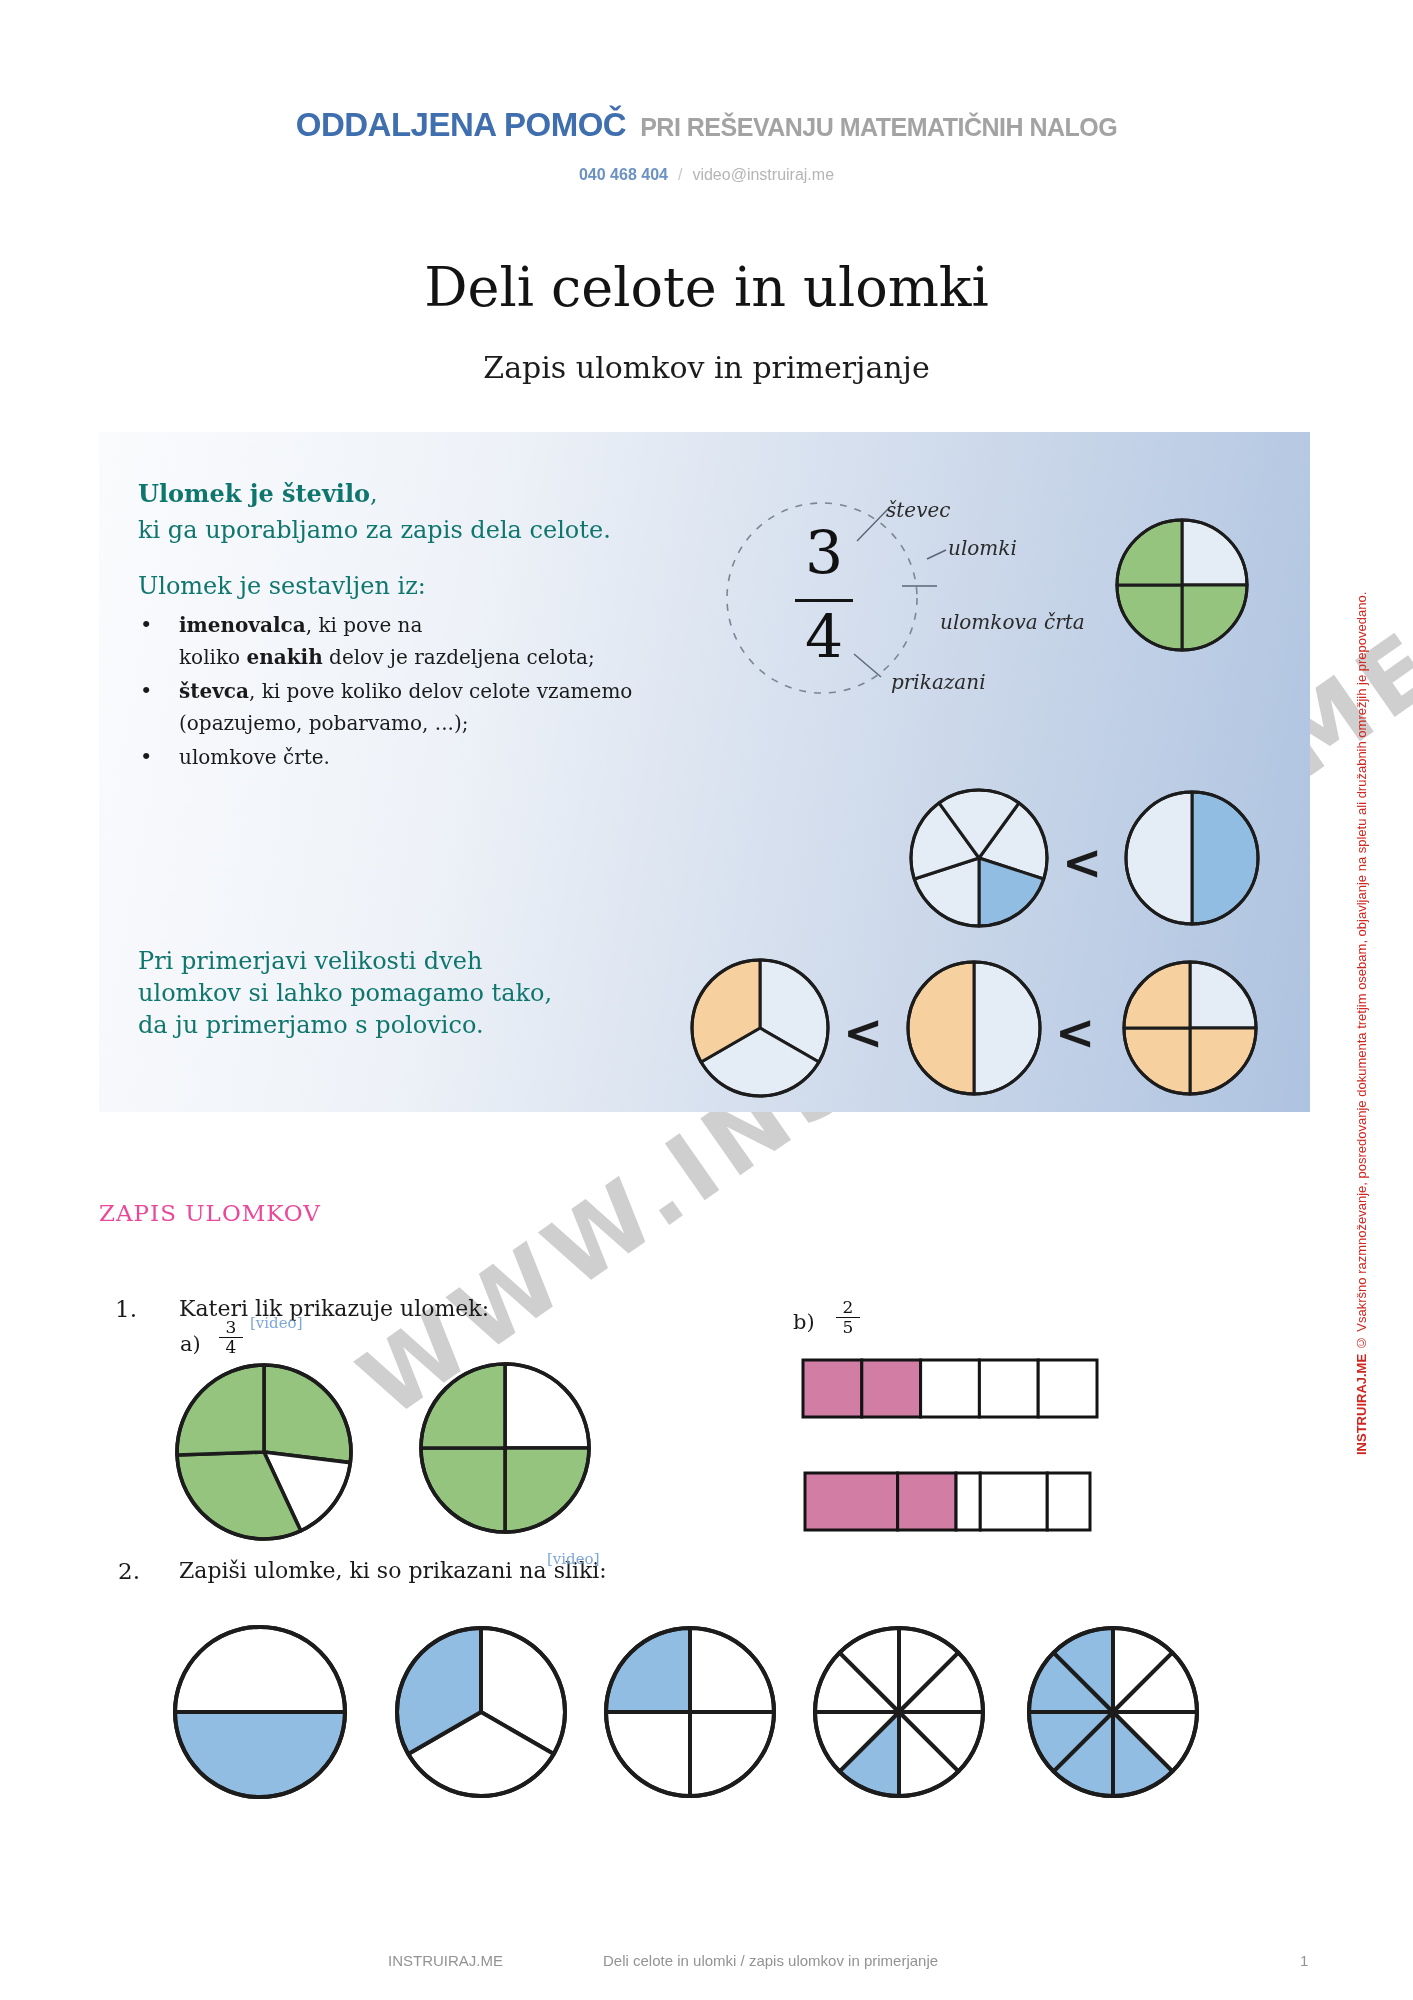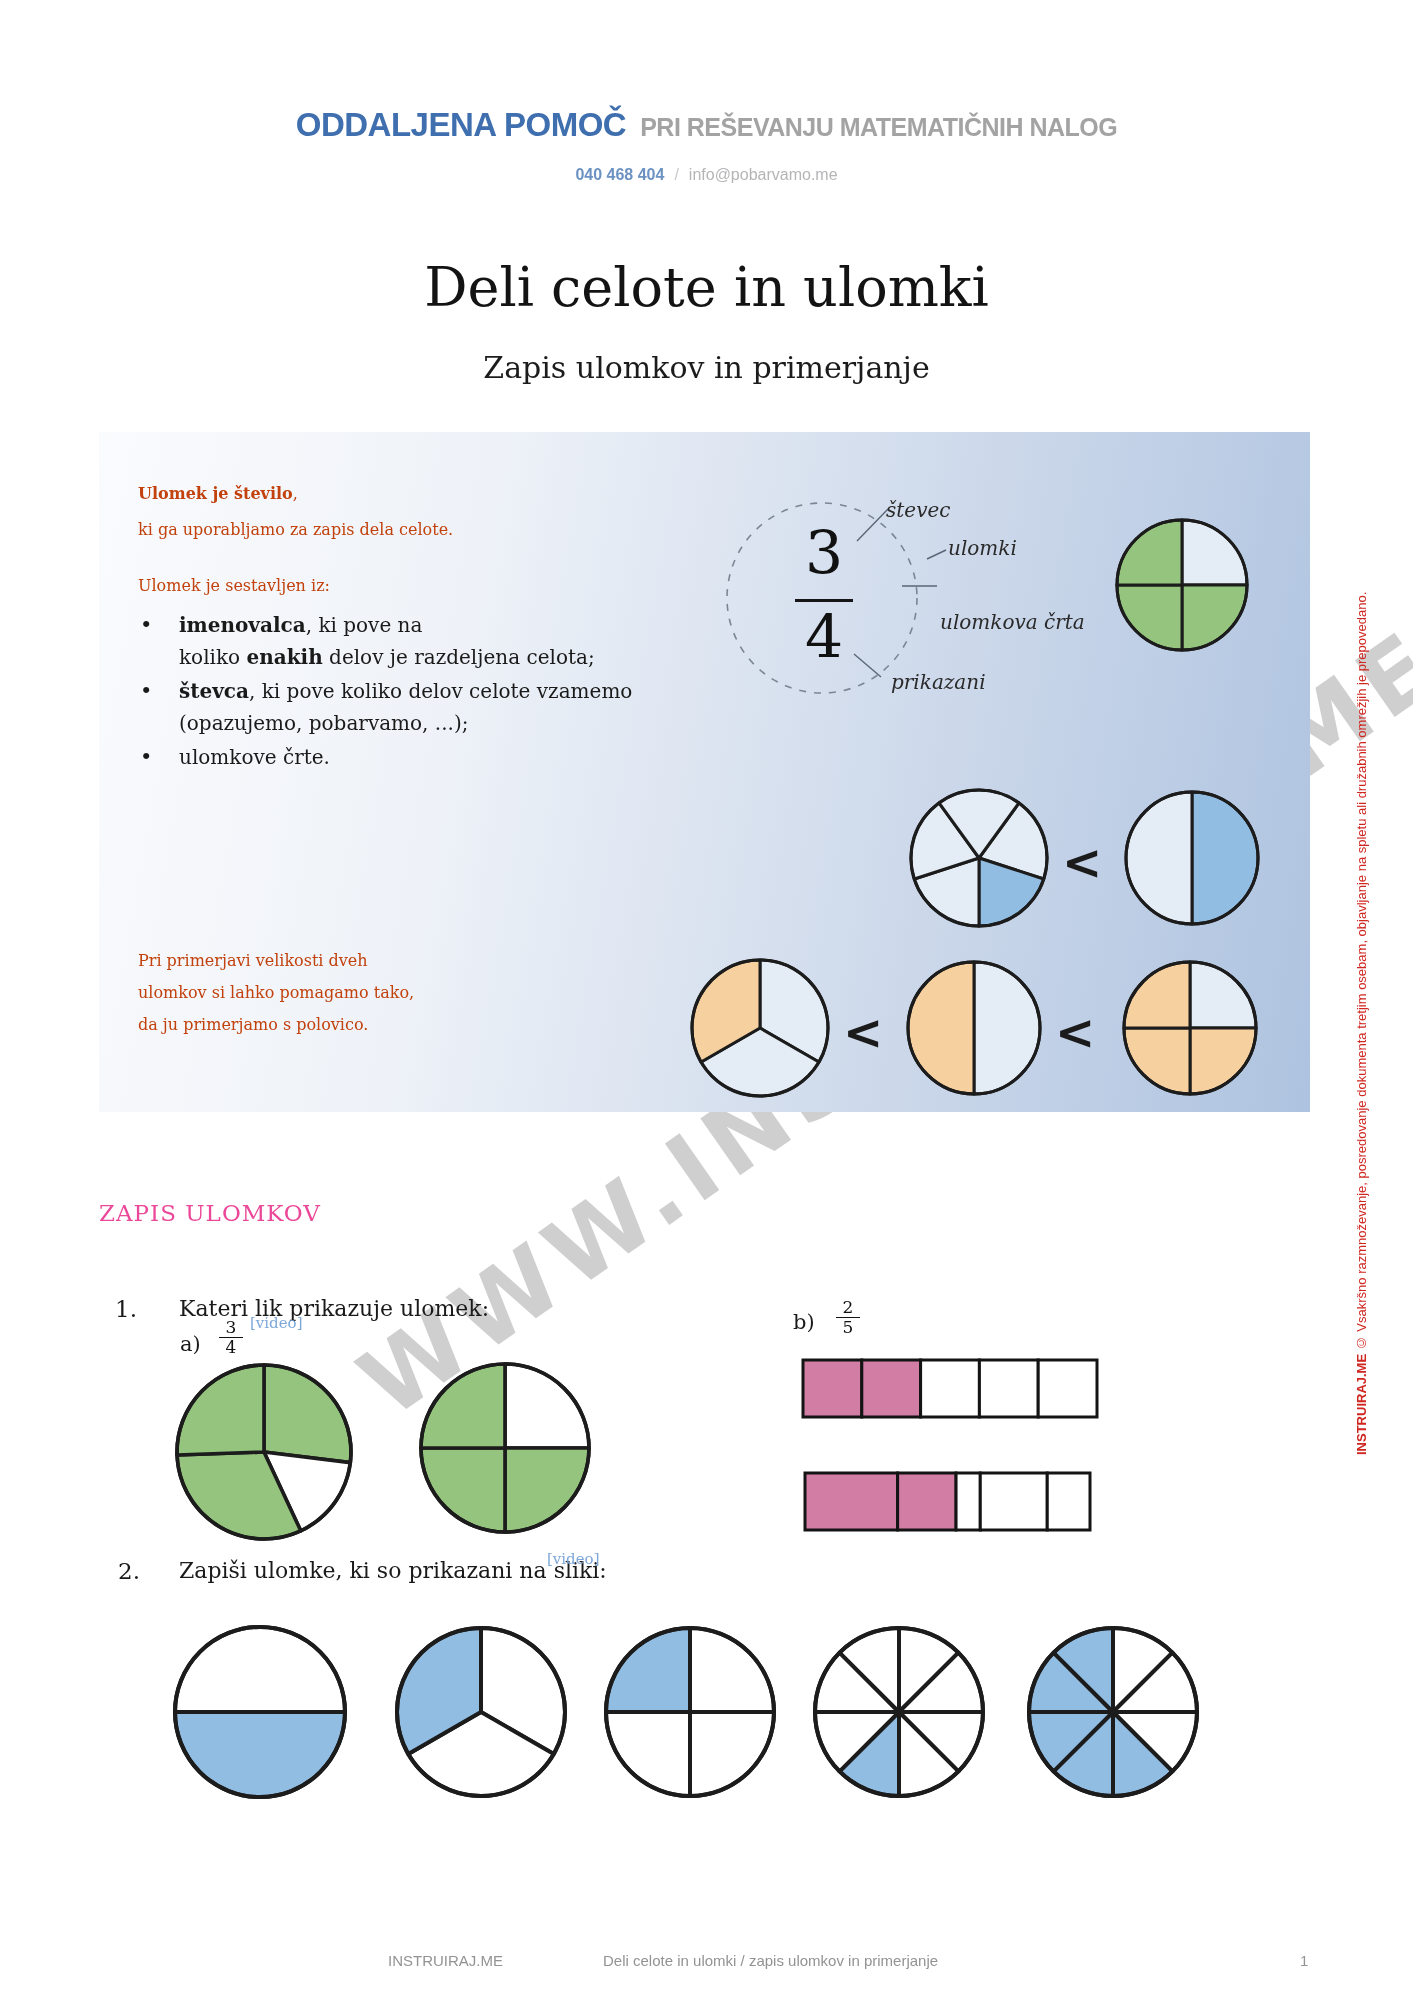--- a/index.html
+++ b/index.html
@@ -21,21 +21,21 @@
   .subtitle{left:0;top:344px;width:100%;text-align:center;font-size:30px;color:#1c1c1c;}
   
   .watermark{left:340px;top:1348px;z-index:1;font-family:"DejaVu Sans",sans-serif;font-weight:bold;
              font-size:95px;letter-spacing:8px;color:rgba(128,128,128,0.38);
              transform:rotate(-35deg);transform-origin:left top;white-space:nowrap;}
   
   .infobox{left:99px;top:432px;width:1211px;height:680px;z-index:2;
            background:linear-gradient(100deg,#fafbfd 0%,#eef2f8 30%,#ccd8ea 68%,#aec3e0 100%);}
   #figures-layer{left:0;top:0;width:1413px;height:2000px;z-index:3;pointer-events:none;}
   .txt{z-index:4;margin-top:6px;}
-  .body-p{font-size:16px;line-height:36px;color:#c2410c;}
+  .body-p{font-size:24px;line-height:36px;color:#0f766e;}
   .p1{left:138px;top:470px;}
   .p2{left:138px;top:562px;}
   .bullets{left:140px;top:604px;}
   .bullet{display:flex;align-items:flex-start;margin-bottom:3px;}
   .dot{font-size:21px;line-height:31.5px;width:39px;}
   .btext{font-size:20px;line-height:31.5px;}
   .p3{left:138px;top:799px;line-height:37px;}
   .p4{left:138px;top:939px;line-height:32px;}
   
   .fnum{left:794px;top:516px;width:60px;text-align:center;font-size:60px;line-height:62px;color:#111;}
@@ -200,21 +200,21 @@
         <line x1="854" y1="654" x2="881" y2="677" stroke="#5a6675" stroke-width="1.4"></line>
       </svg></div>
 
   <div class="abs hdr-row txt">
     <span class="brand">ODDALJENA POMOČ</span>
     <span class="tagline">PRI REŠEVANJU MATEMATIČNIH NALOG</span>
   </div>
   <div class="abs contact-row txt">
     <span class="phone">040 468 404</span>
     <span class="sep">/</span>
-    <span class="email">info@pobarvamo.me</span>
+    <span class="email">video@instruiraj.me</span>
   </div>
 
   <div class="abs subtitle txt">Zapis ulomkov in primerjanje</div>
   <div class="abs title txt">Deli celote in ulomki</div>
 
   <div class="abs body-p p1 txt"><b>Ulomek je število</b>,<br>ki ga uporabljamo za zapis dela celote.</div>
   <div class="abs body-p p2 txt">Ulomek je sestavljen iz:</div>
   <div class="abs bullets txt">
     <div class="bullet">
       <span class="dot">•</span>

